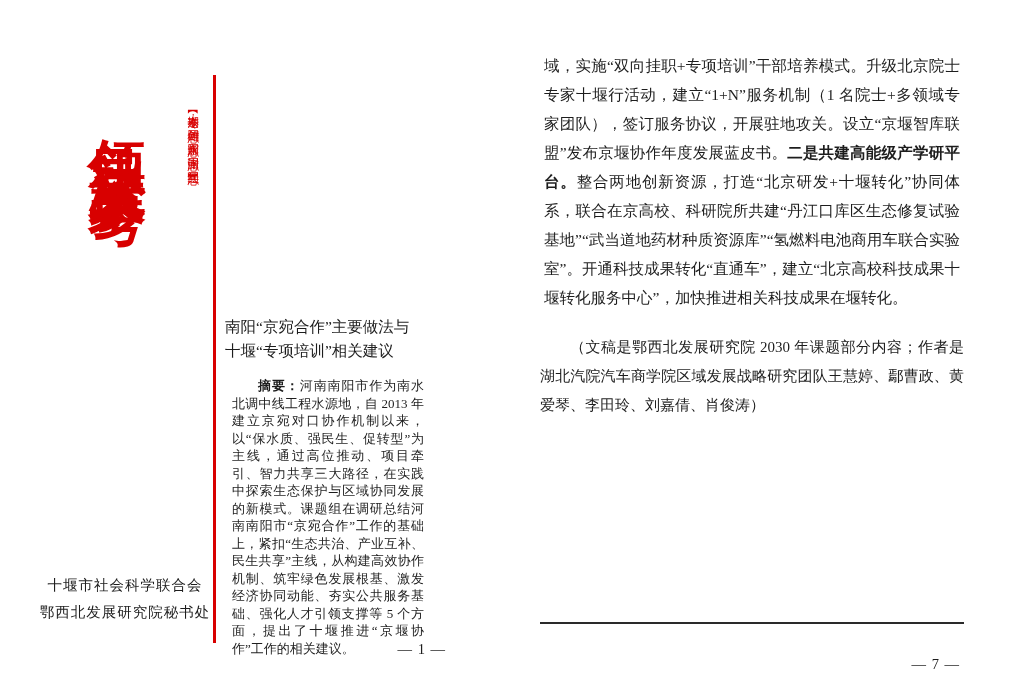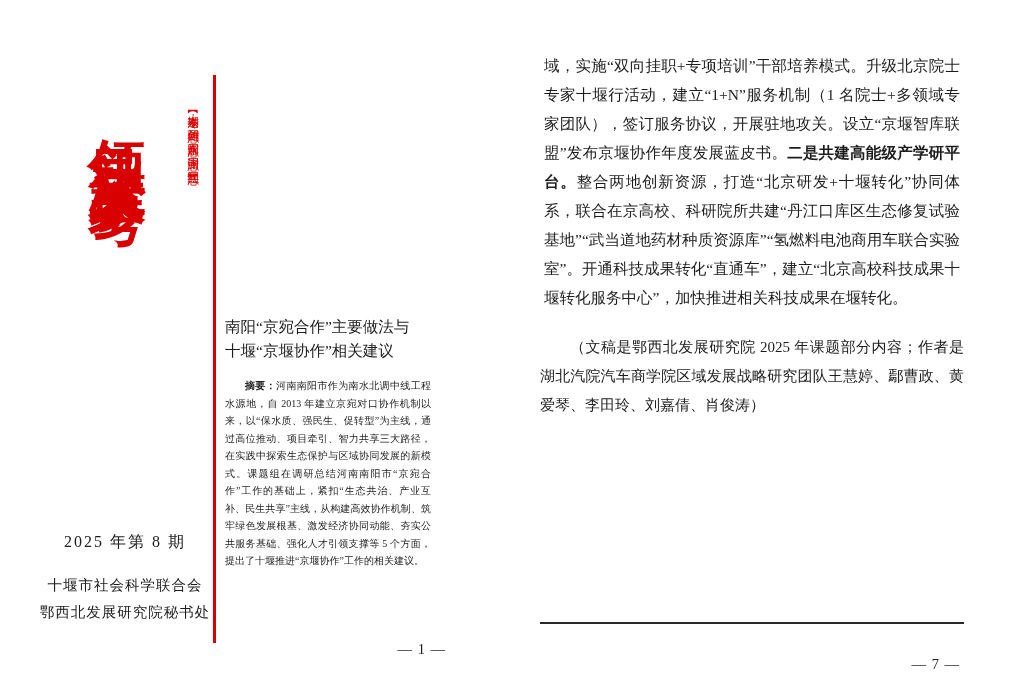--- a/index.html
+++ b/index.html
@@ -40,21 +40,21 @@
     text-align:center;font-size:14.5px;letter-spacing:1px;
   }
   .pub-1{top:576px}
   .pub-2{top:603px}
   
   .article{position:absolute;left:224px;top:314px;width:208px;}
   .article-title{
     margin:1px;font-size:15.5px;line-height:24px;font-weight:400;
   }
   .abstract{
-    margin:14px 1px 0;font-size:10px;line-height:17.5px;
+    margin:14px 8px 0;font-size:13px;line-height:17.5px;
     text-align:justify;text-indent:2em;
   }
   .seg-bold{font-weight:700;}
   .pagenum-left{
     position:absolute;left:224px;top:641px;width:222px;
     text-align:right;font-size:14.5px;letter-spacing:1px;
   }
   
   .right-body{position:absolute;left:540px;top:47px;width:424px;}
   .body-para-1{
@@ -82,41 +82,40 @@
 <body>
 
 <div class="page">
 
   <div class="v-title">领导决策参考</div>
 
   <div class="v-dedication">【本期专送：剑雄同志、永辉同志、张澍同志、红兵同志】</div>
 
   <div class="red-rule"></div>
 
-  <div class="issue-line">2025 年第 8 期</div>
 
   <div class="pub-line pub-2">鄂西北发展研究院秘书处</div>
 
   <div class="pub-line pub-1">十堰市社会科学联合会</div>
 
   <div class="article">
     <h2 class="article-title">
       <span>南阳“京宛合作”主要做法与</span><br>
-      <span>十堰“京堰协作”相关建议</span>
+      <span>十堰“专项培训”相关建议</span>
     </h2>
     <p class="abstract"><span class="seg-bold">摘要：</span><span>河南南阳市作为南水北调中线工程水源地，自 2013 年建立京宛对口协作机制以来，以“保水质、强民生、促转型”为主线，通过高位推动、项目牵引、智力共享三大路径，在实践中探索生态保护与区域协同发展的新模式。课题组在调研总结河南南阳市“京宛合作”工作的基础上，紧扣“生态共治、产业互补、民生共享”主线，从构建高效协作机制、筑牢绿色发展根基、激发经济协同动能、夯实公共服务基础、强化人才引领支撑等 5 个方面，提出了十堰推进“京堰协作”工作的相关建议。</span></p>
   </div>
 
   <div class="pagenum-left">— 1 —</div>
 </div>
 
 <div class="page">
 
   <div class="right-body">
     <p class="body-para-1"><span>域，实施“双向挂职+专项培训”干部培养模式。升级北京院士专家十堰行活动，建立“1+N”服务机制（1 名院士+多领域专家团队），签订服务协议，开展驻地攻关。设立“京堰智库联盟”发布京堰协作年度发展蓝皮书。</span><span class="seg-bold">二是共建高能级产学研平台。</span><span>整合两地创新资源，打造“北京研发+十堰转化”协同体系，联合在京高校、科研院所共建“丹江口库区生态修复试验基地”“武当道地药材种质资源库”“氢燃料电池商用车联合实验室”。开通科技成果转化“直通车”，建立“北京高校科技成果十堰转化服务中心”，加快推进相关科技成果在堰转化。</span></p>
-    <p class="body-para-2">（文稿是鄂西北发展研究院 2025 年课题部分内容；作者是湖北汽院汽车商学院区域发展战略研究团队王慧婷、鄢曹政、黄爱琴、李田玲、刘嘉倩、肖俊涛）</p>
+    <p class="body-para-2">（文稿是鄂西北发展研究院 2030 年课题部分内容；作者是湖北汽院汽车商学院区域发展战略研究团队王慧婷、鄢曹政、黄爱琴、李田玲、刘嘉倩、肖俊涛）</p>
   </div>
 
   <div class="footer-rule"></div>
 
 
   <div class="pagenum-right">— 7 —</div>
 </div>
 
 </body></html>

